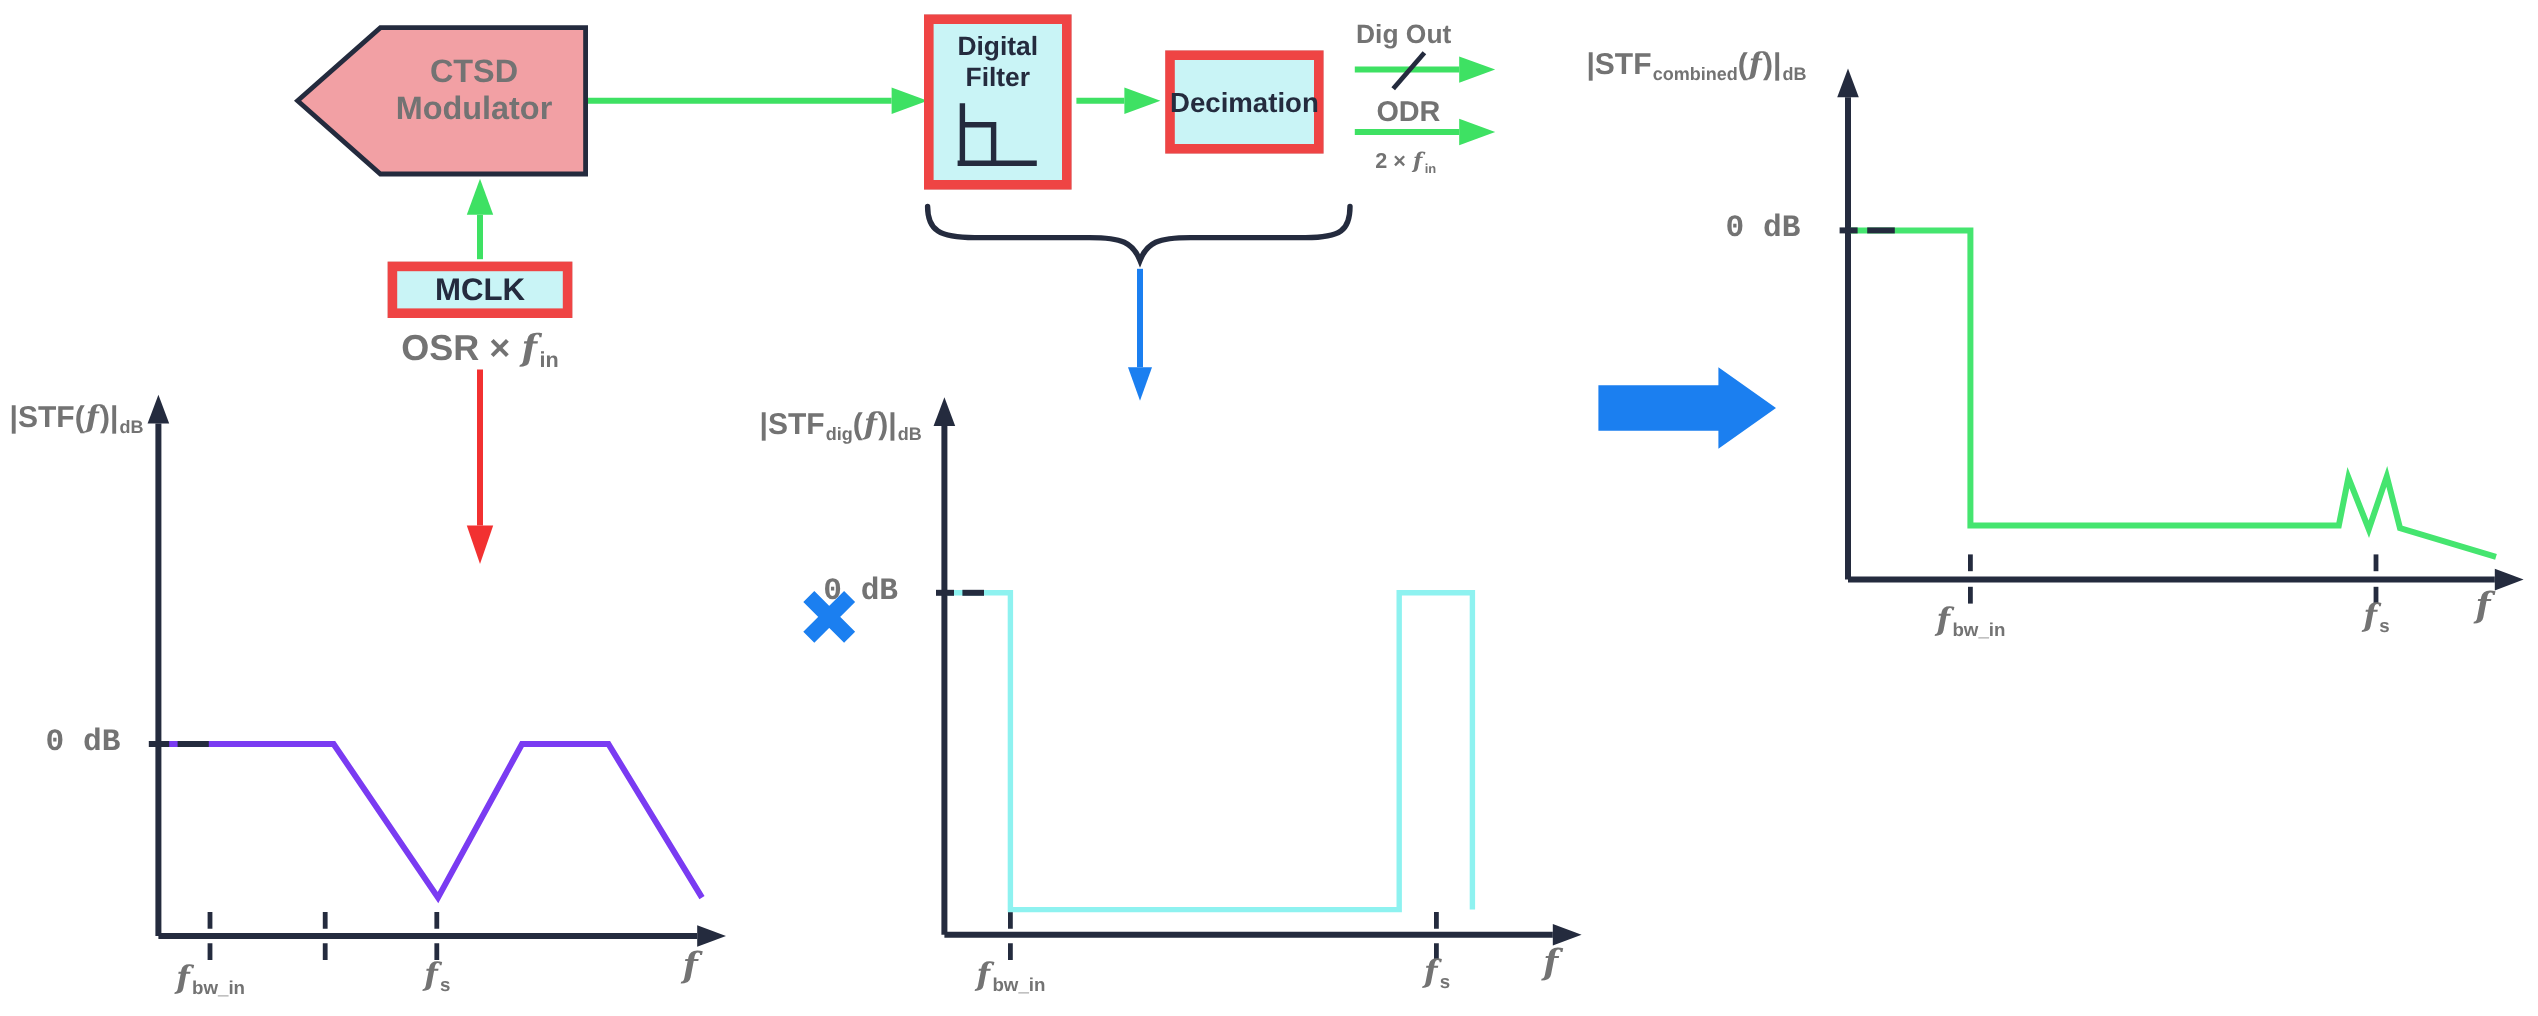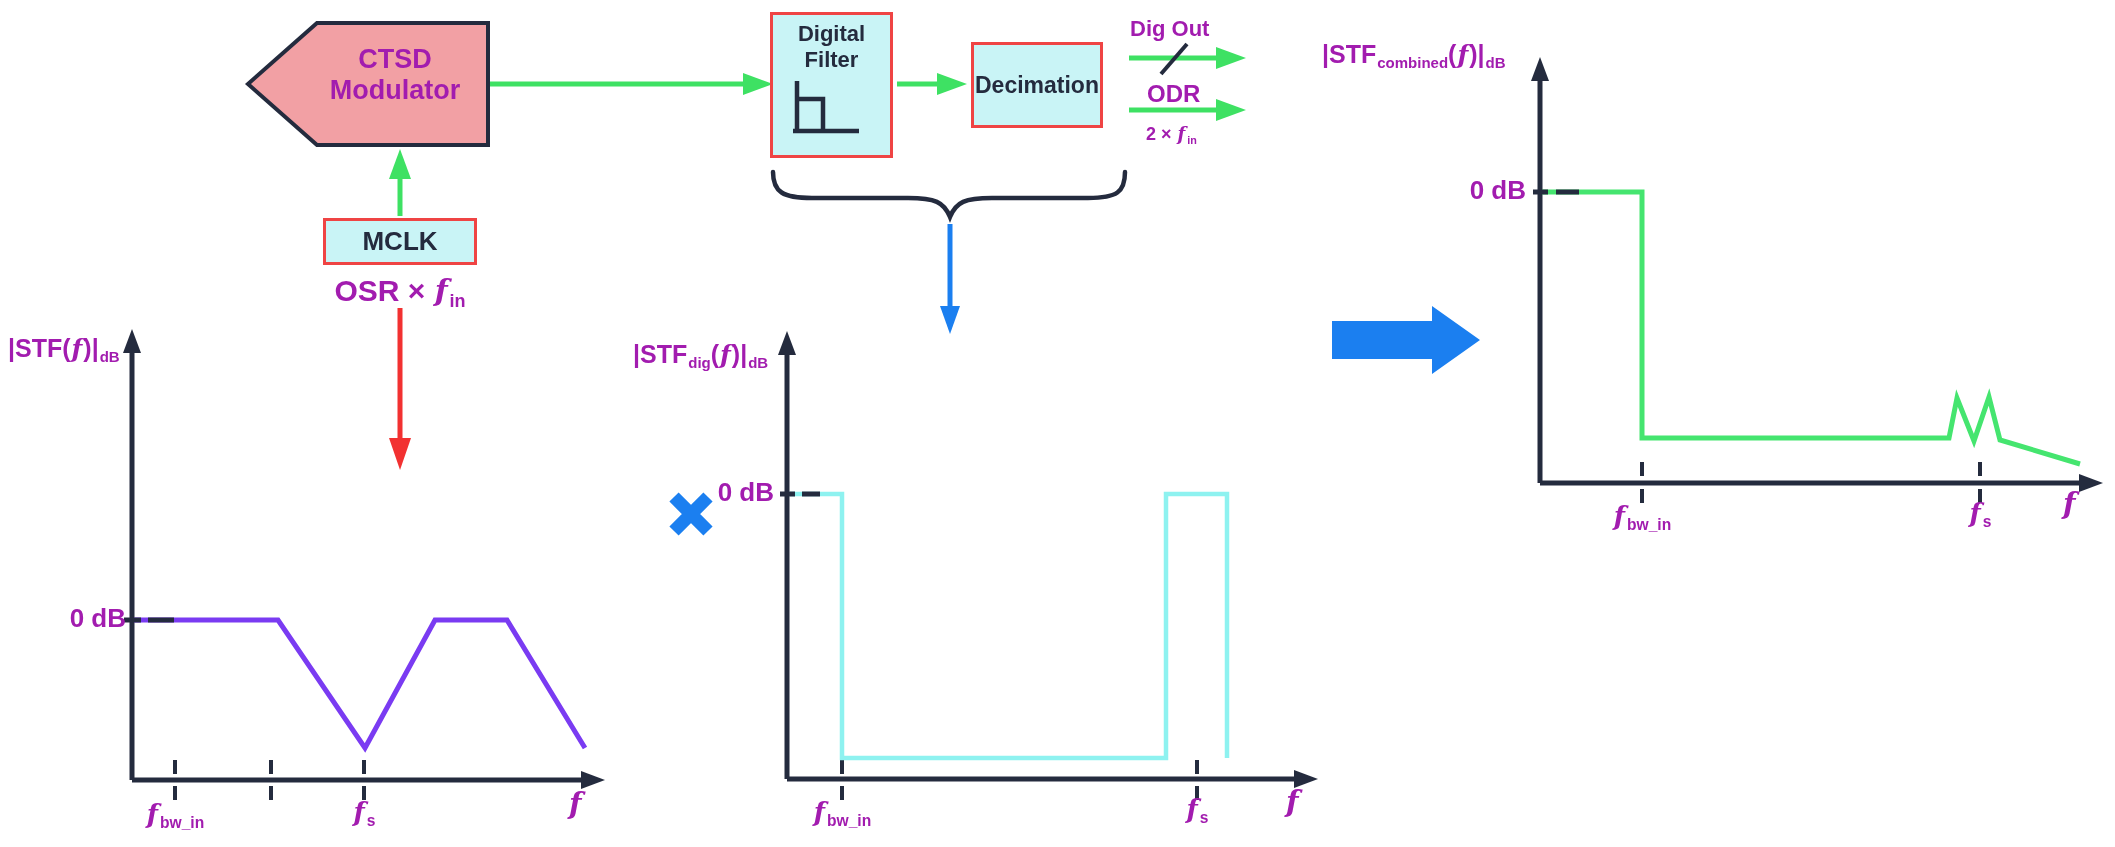--- a/index.html
+++ b/index.html
@@ -1,23 +1,23 @@
 <!DOCTYPE html>
 <html><head>
 <meta charset="utf-8">
 <style>
   html,body{margin:0;padding:0;background:#fff;}
   #canvas{position:relative;width:2115px;height:847px;background:#ffffff;overflow:hidden;
           font-family:"Liberation Sans",sans-serif;}
   svg.layer{position:absolute;left:0;top:0;}
   .lbl{position:absolute;font-family:"Liberation Sans",sans-serif;font-weight:700;
-       color:#a21caf;white-space:nowrap;line-height:1.15;}
+       color:#737373;white-space:nowrap;line-height:1.15;}
   .tc{text-align:center;}
-  .tr{text-align:right;}
-  .box{position:absolute;background:#c9f4f6;border:3px solid #ef4444;box-sizing:border-box;
+  .tr{text-align:left;font-family:Liberation Mono, monospace;}
+  .box{position:absolute;background:#c9f4f6;border:8px solid #ef4444;box-sizing:border-box;
        display:flex;align-items:center;justify-content:center;flex-direction:column;
        font-weight:700;color:#242b3e;}
   .seg-it{font-style:italic;font-family:"DejaVu Serif",serif;padding:0 1px;}
   .seg-sub{font-size:0.60em;position:relative;top:0.34em;margin-left:1px;}
   .blk{display:block;}
 </style>
 </head>
 <body>
 
 <div id="canvas">

